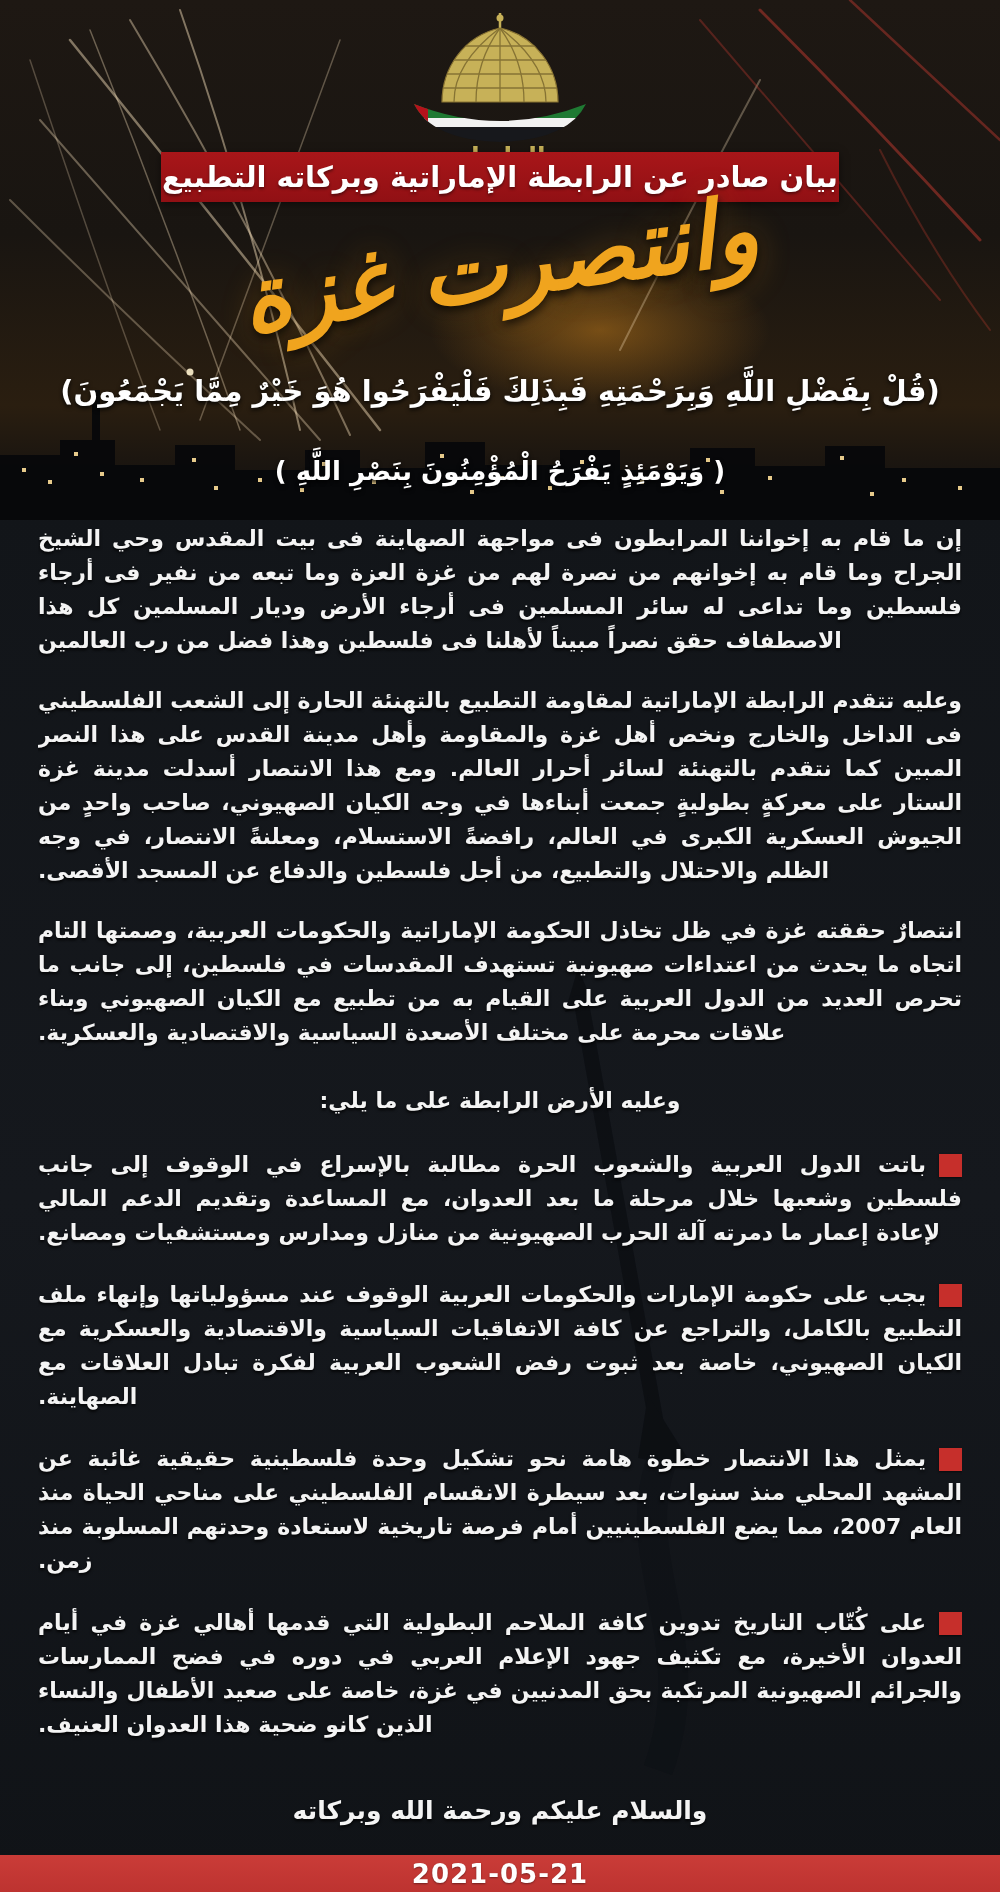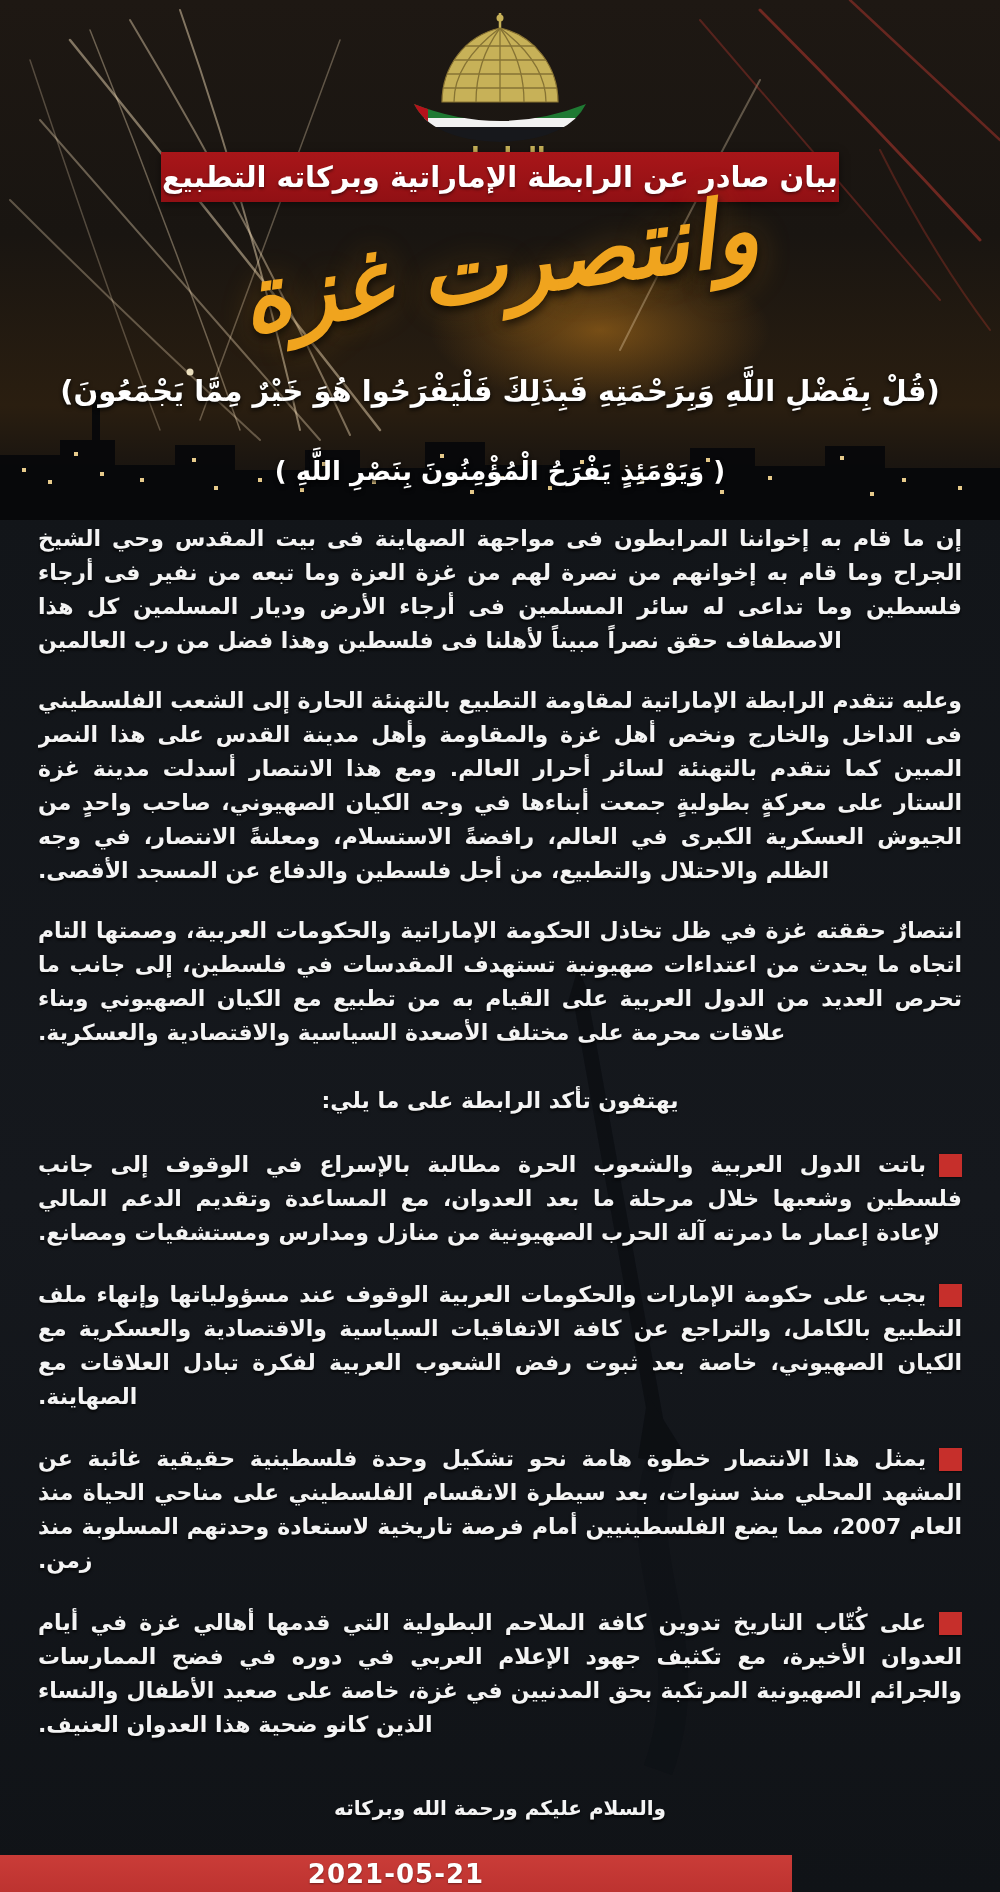--- a/index.html
+++ b/index.html
@@ -48,24 +48,24 @@
   .body-text p{margin:0 0 26px 0;text-align:justify;text-align-last:left;}
   .body-text p.intro{text-align:center;text-align-last:center;margin:34px 0 30px 0;}
   .bullet{margin:0 0 28px 0;text-align:justify;text-align-last:left;}
   .bullet .sq{
     float:right;width:23px;height:23px;background:#c62f2b;
     margin-left:13px;margin-top:6px;box-shadow:0 1px 2px rgba(0,0,0,.6);
   }
   
   .closing{
     position:absolute;top:1796px;left:0;right:0;text-align:center;z-index:3;
-    color:#f4f4f4;font-size:20px;font-weight:bold;text-shadow:0 2px 3px rgba(0,0,0,.85);
+    color:#f4f4f4;font-size:25px;font-weight:bold;text-shadow:0 2px 3px rgba(0,0,0,.85);
   }
   .footer{
-    position:absolute;bottom:0;left:0;width:792px;height:37px;z-index:4;
+    position:absolute;bottom:0;left:0;width:1000px;height:37px;z-index:4;
     background:linear-gradient(180deg,#ca3c38 0%,#bd3330 100%);
     display:flex;align-items:center;justify-content:center;
   }
   .footer span{color:#fff;font-size:26px;font-weight:bold;letter-spacing:1px;
                text-shadow:0 1px 2px rgba(0,0,0,.4);}
 </style>
 </head>
 <body>
 
 <div class="page">
@@ -210,21 +210,21 @@
 
   <div class="callig">وانتصرت غزة</div>
 
   <div class="verse v2">( وَيَوْمَئِذٍ يَفْرَحُ الْمُؤْمِنُونَ بِنَصْرِ اللَّهِ )</div>
   <div class="verse v1">(قُلْ بِفَضْلِ اللَّهِ وَبِرَحْمَتِهِ فَبِذَلِكَ فَلْيَفْرَحُوا هُوَ خَيْرٌ مِمَّا يَجْمَعُونَ)</div>
 
   <div class="body-text">
     <p>إن ما قام به إخواننا المرابطون فى مواجهة الصهاينة فى بيت المقدس وحي الشيخ الجراح وما قام به إخوانهم من نصرة لهم من غزة العزة وما تبعه من نفير فى أرجاء فلسطين وما تداعى له سائر المسلمين فى أرجاء الأرض وديار المسلمين كل هذا الاصطفاف حقق نصراً مبيناً لأهلنا فى فلسطين وهذا فضل من رب العالمين</p>
     <p>وعليه تتقدم الرابطة الإماراتية لمقاومة التطبيع بالتهنئة الحارة إلى الشعب الفلسطيني فى الداخل والخارج  ونخص أهل غزة والمقاومة وأهل مدينة القدس على هذا النصر المبين كما نتقدم بالتهنئة لسائر أحرار  العالم. ومع هذا الانتصار أسدلت مدينة غزة الستار على معركةٍ بطوليةٍ جمعت أبناءها في وجه الكيان الصهيوني، صاحب واحدٍ من الجيوش العسكرية الكبرى في العالم، رافضةً الاستسلام، ومعلنةً الانتصار، في وجه الظلم والاحتلال والتطبيع، من أجل فلسطين والدفاع عن المسجد الأقصى.</p>
     <p>انتصارٌ حققته غزة في ظل تخاذل الحكومة الإماراتية والحكومات العربية، وصمتها التام اتجاه ما يحدث من اعتداءات صهيونية تستهدف المقدسات في فلسطين، إلى جانب ما تحرص العديد من الدول العربية على القيام به من تطبيع مع الكيان الصهيوني وبناء علاقات محرمة على مختلف الأصعدة السياسية والاقتصادية والعسكرية.</p>
-    <p class="intro">يهتفون تأكد الرابطة على ما يلي:</p>
+    <p class="intro">وعليه الأرض الرابطة على ما يلي:</p>
 
     <div class="bullet">
       <span class="sq"></span>
       <span>باتت الدول العربية والشعوب الحرة مطالبة بالإسراع في الوقوف إلى جانب فلسطين وشعبها خلال مرحلة ما بعد العدوان، مع المساعدة وتقديم الدعم المالي لإعادة إعمار ما دمرته آلة الحرب الصهيونية من منازل ومدارس ومستشفيات ومصانع.</span>
     </div>
     <div class="bullet">
       <span class="sq"></span>
       <span>يجب على حكومة الإمارات والحكومات العربية الوقوف عند مسؤولياتها وإنهاء ملف التطبيع بالكامل، والتراجع عن كافة الاتفاقيات السياسية والاقتصادية والعسكرية مع الكيان الصهيوني، خاصة بعد ثبوت رفض الشعوب العربية لفكرة تبادل العلاقات مع الصهاينة.</span>
     </div>
     <div class="bullet">

